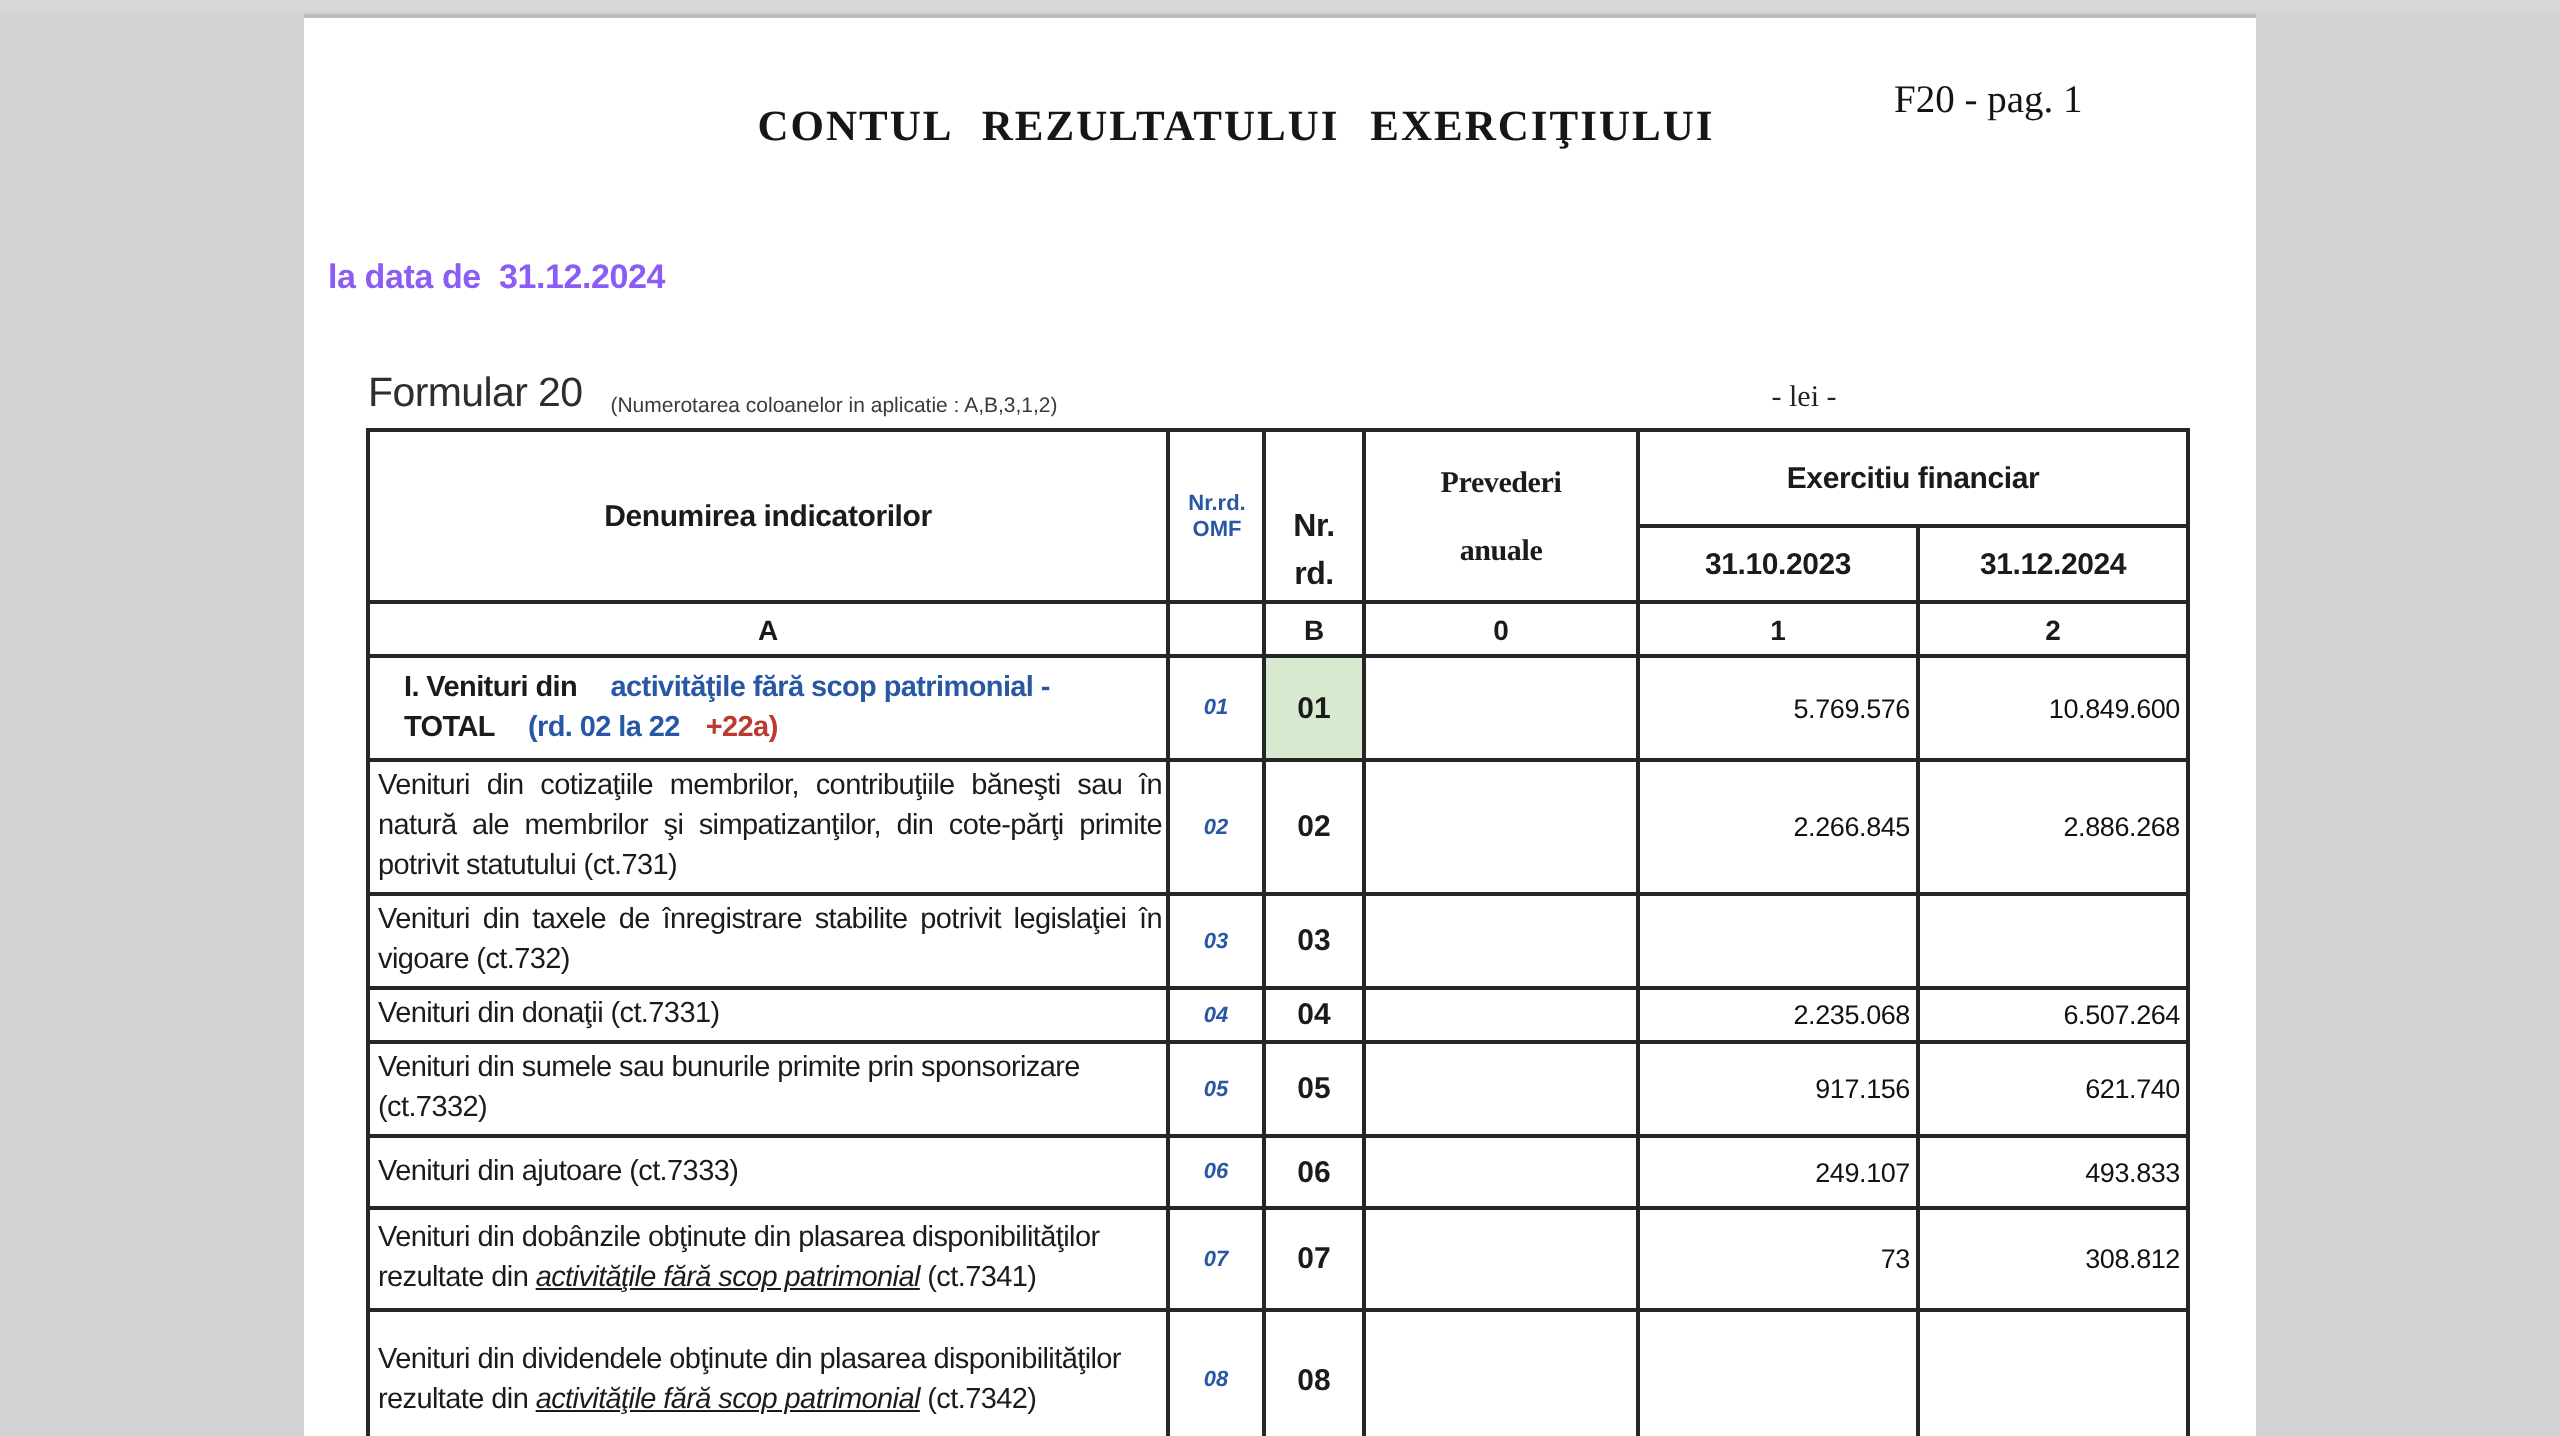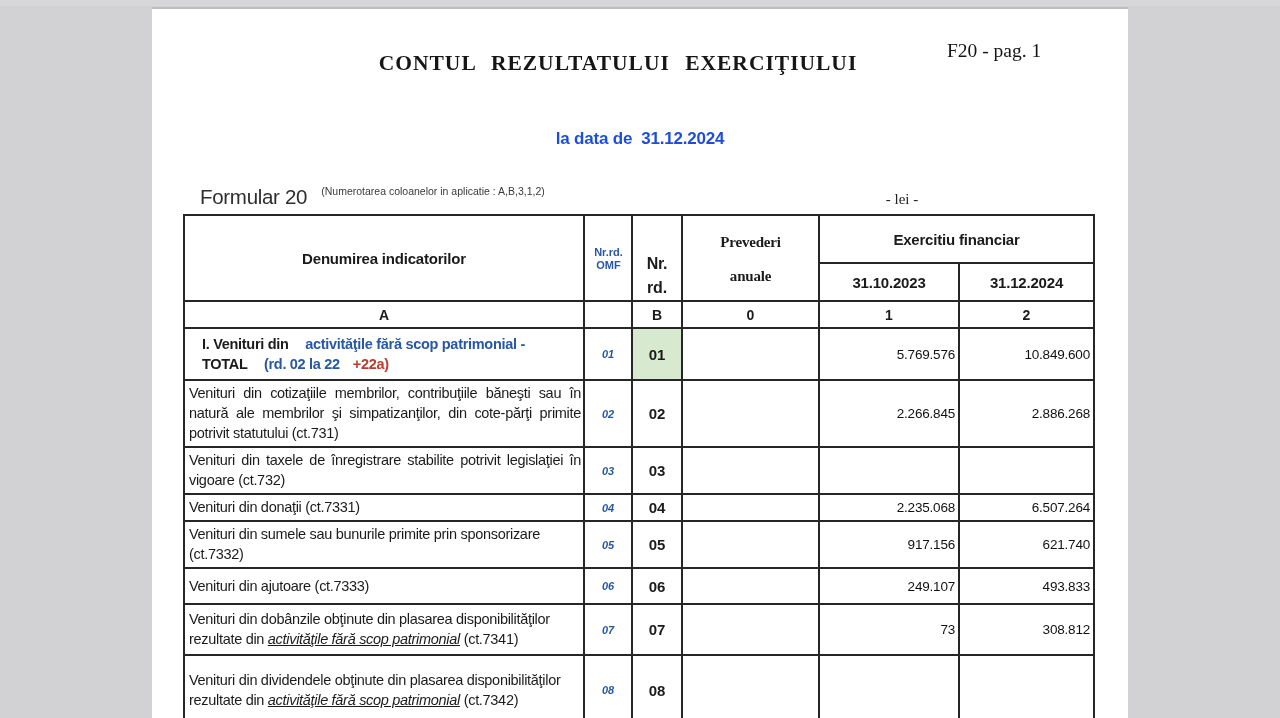--- a/index.html
+++ b/index.html
@@ -18,25 +18,25 @@
   .f20 {
     position:absolute; left:795px; top:31px;
     font-family:"Liberation Serif", serif; font-size:19.5px; color:#141414;text-align:right;
   }
   .title {
     position:absolute; left:466px; top:42px; transform:translateX(-50%);
     white-space:nowrap; font-family:"Liberation Serif", serif;
     font-size:21.5px; font-weight:700; letter-spacing:1px; word-spacing:9px; color:#161616;
   }
   .subtitle {
-    position:absolute; top:120px; left:0; width:100%; text-align:center;
-    font-size:17px; font-weight:600; letter-spacing:-0.2px; white-space:pre; color:#1d4ed8;
+    position:absolute; top:120px; left:12px; width:100%; text-align:left;
+    font-size:17px; font-weight:600; letter-spacing:-0.2px; white-space:pre; color:#8b5cf6;
   }
   .formular-line {
-    position:absolute; left:48px; top:176px; display:flex; align-items:flex-start; gap:14px;
+    position:absolute; left:32px; top:176px; display:flex; align-items:flex-end; gap:14px;
   }
   .formular { font-size:20.5px; color:#2e2e2e; letter-spacing:-0.3px; }
   .form-note { font-size:10.5px; color:#3a3a3a; }
   .lei {
     position:absolute; left:750px; top:182px; transform:translateX(-50%);
     font-family:"Liberation Serif", serif; font-size:15px; color:#222; white-space:pre;
   }
   table.doc-table {
     position:absolute; left:31px; top:205px; width:912px;
     border-collapse:collapse; table-layout:fixed;

